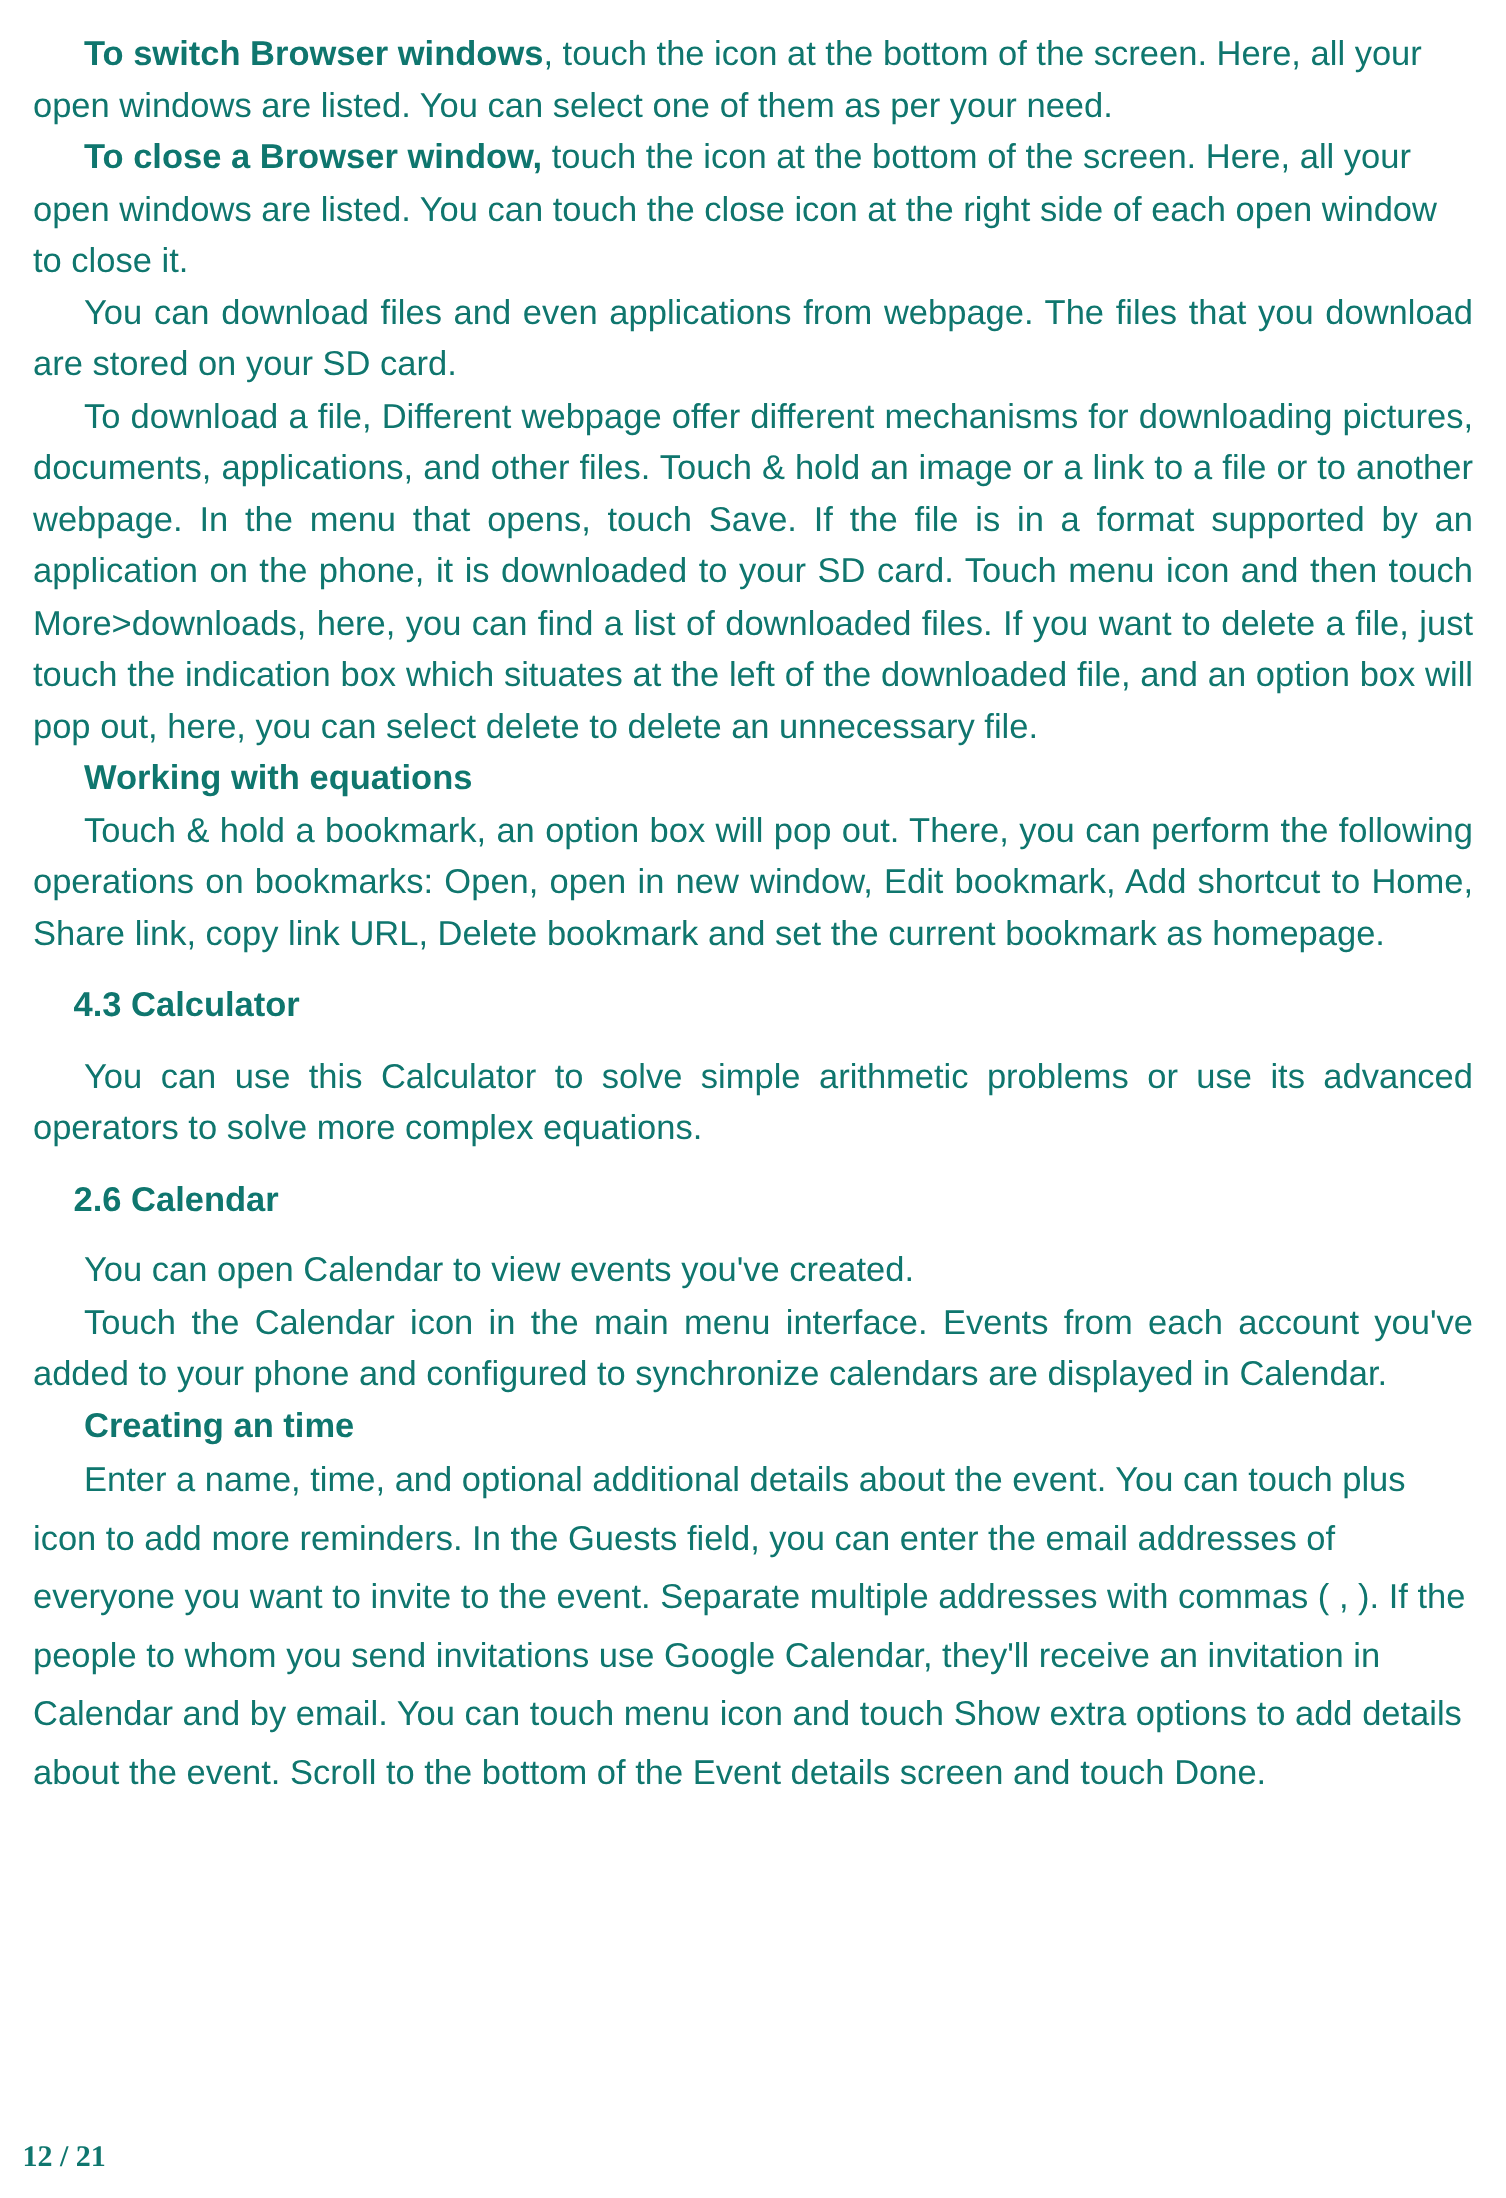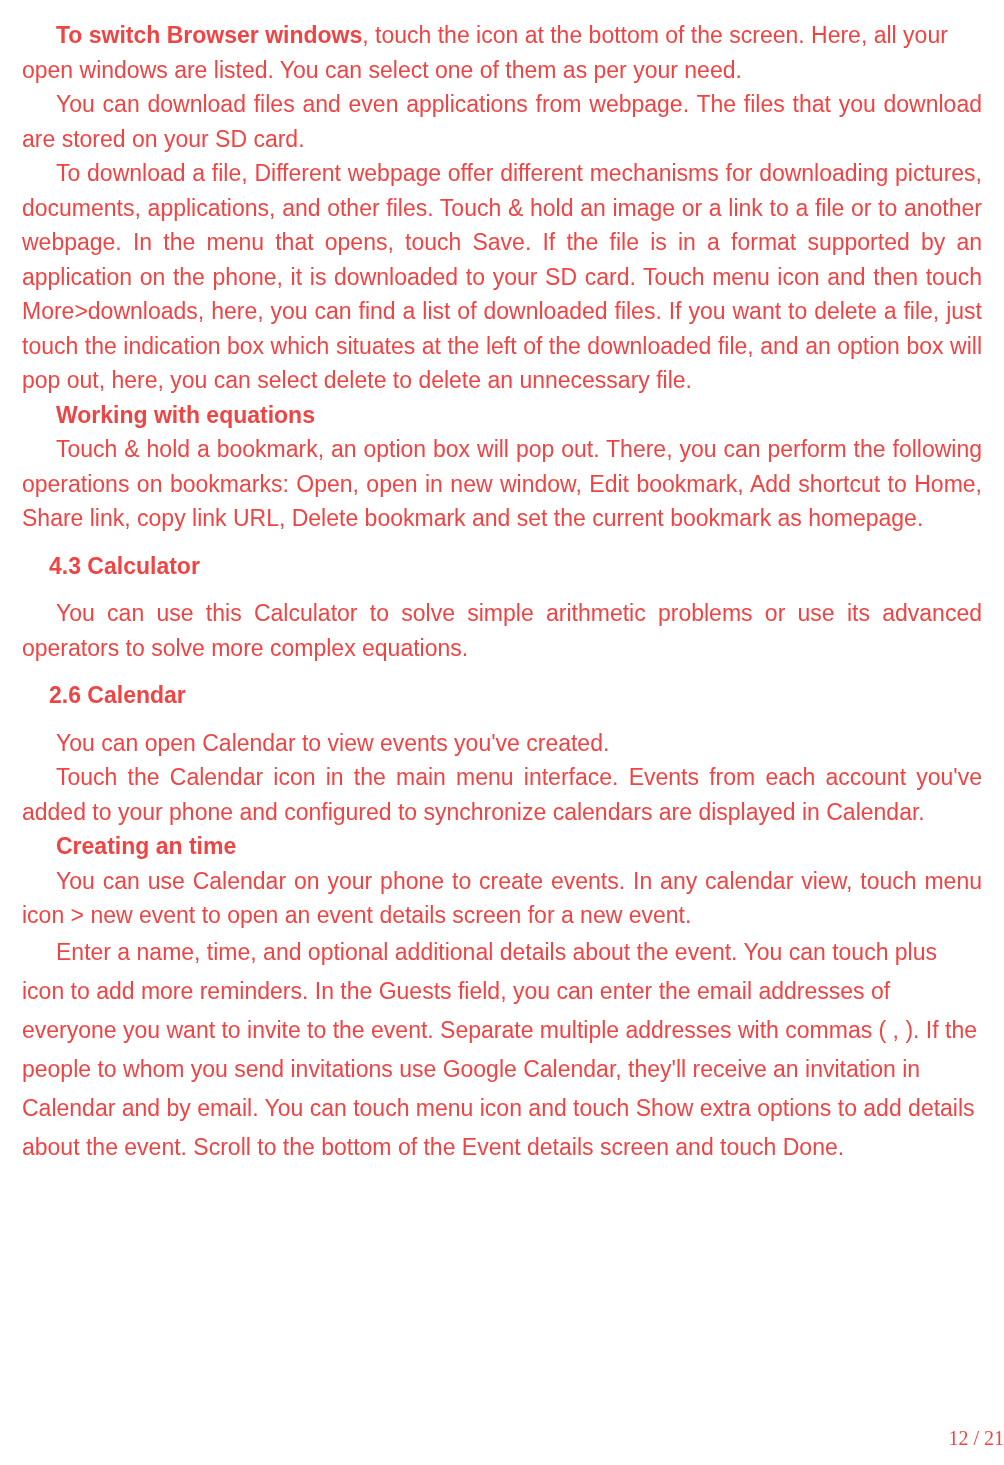--- a/index.html
+++ b/index.html
@@ -8,21 +8,21 @@
     background: #fff;
   }
   .page {
     width: 1004px;
     min-height: 1465px;
     box-sizing: border-box;
     padding: 18px 22px 0 22px;
     font-family: Arial, Helvetica, sans-serif;
     font-size: 23px;
     line-height: 1.5;
-    color: #ef4444;
+    color: #0f766e;
     position: relative;
   }
   .para {
     margin: 0;
     text-indent: 34px;
   }
   .justify {
     text-align: justify;
     text-justify: inter-word;
   }
@@ -32,35 +32,39 @@
   .section-heading {
     font-weight: bold;
     margin: 13px;
     padding-left: 14px;
   }
   .footer {
     position: absolute;
     left: 0;
     right: 0;
     bottom: 12px;
-    text-align: right;
+    text-align: left;
     font-family: "Times New Roman", Times, serif;
-    font-weight: normal;
+    font-weight: bold;
     font-size: 20px;
+    padding-left: 15px;
   }
 </style>
 </head>
 <body>
 
 <div class="page">
 
   <p class="para">
     <span class="b">To switch Browser windows</span><span>, touch the icon at the bottom of the screen. Here, all your open windows are listed. You can select one of them as per your need.</span>
   </p>
 
+  <p class="para">
+    <span class="b">To close a Browser window,</span><span> touch the icon at the bottom of the screen. Here, all your open windows are listed. You can touch the close icon at the right side of each open window to close it.</span>
+  </p>
 
 
   <p class="para justify">You can download files and even applications from webpage. The files that you download are stored on your SD card.</p>
 
   <p class="para justify">To download a file, Different webpage offer different mechanisms for downloading pictures, documents, applications, and other files. Touch &amp; hold an image or a link to a file or to another webpage. In the menu that opens, touch Save. If the file is in a format supported by an application on the phone, it is downloaded to your SD card. Touch menu icon and then touch More&gt;downloads, here, you can find a list of downloaded files. If you want to delete a file, just touch the indication box which situates at the left of the downloaded file, and an option box will pop out, here, you can select delete to delete an unnecessary file.</p>
 
   <p class="para b">Working with equations</p>
 
 
   <p class="para justify">Touch &amp; hold a bookmark, an option box will pop out. There, you can perform the following operations on bookmarks: Open, open in new window, Edit bookmark, Add shortcut to Home, Share link, copy link URL, Delete bookmark and set the current bookmark as homepage.</p>
@@ -71,18 +75,17 @@
 
 
   <p class="section-heading">2.6    Calendar</p>
 
   <p class="para">You can open Calendar to view events you've created.</p>
 
   <p class="para justify">Touch the Calendar icon in the main menu interface. Events from each account you've added to your phone and configured to synchronize calendars are displayed in Calendar.</p>
 
   <p class="para b">Creating an time</p>
 
-  <p class="para justify">You can use Calendar on your phone to create events. In any calendar view, touch menu icon &gt; new event to open an event details screen for a new event.</p>
 
   <p class="para" style="line-height:1.7">Enter a name, time, and optional additional details about the event. You can touch plus icon to add more reminders. In the Guests field, you can enter the email addresses of everyone you want to invite to the event. Separate multiple addresses with commas ( , ). If the people to whom you send invitations use Google Calendar, they'll receive an invitation in Calendar and by email. You can touch menu icon and touch Show extra options to add details about the event. Scroll to the bottom of the Event details screen and touch Done.</p>
 
   <div class="footer">12 / 21</div>
 </div>
 
 </body></html>

